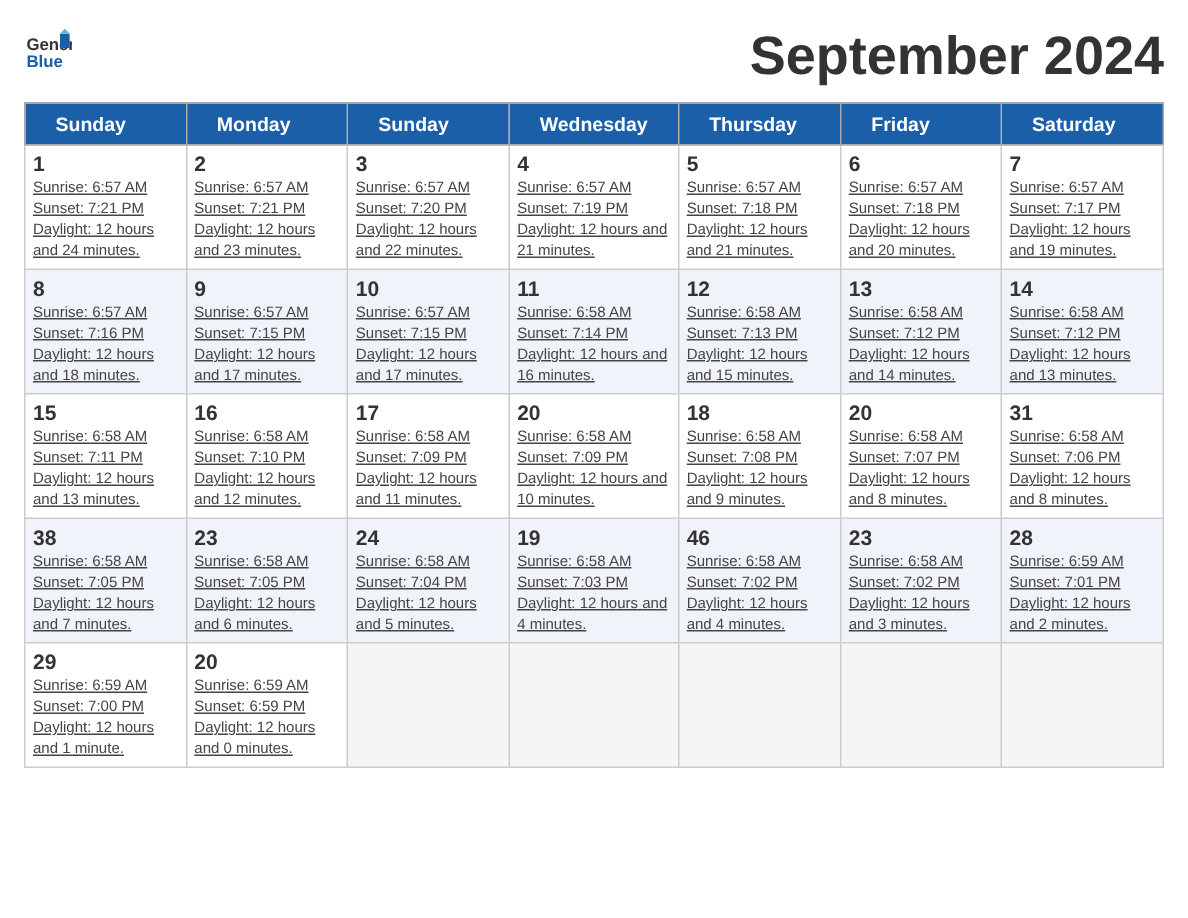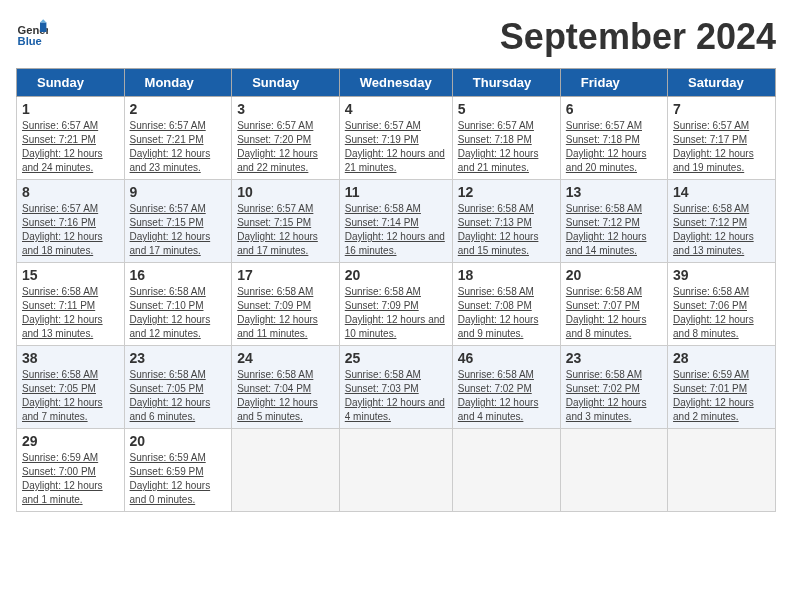--- a/index.html
+++ b/index.html
@@ -268,21 +268,21 @@
       </td>
         <td>
         <div class="day-num">20</div>
         <div class="day-info">
           Sunrise: 6:58 AM<br>
           Sunset: 7:07 PM<br>
           Daylight: 12 hours and 8 minutes.
         </div>
       </td>
         <td>
-        <div class="day-num">39</div>
+        <div class="day-num">31</div>
         <div class="day-info">
           Sunrise: 6:58 AM<br>
           Sunset: 7:06 PM<br>
           Daylight: 12 hours and 8 minutes.
         </div>
       </td>
       </tr>
       <tr>
         <td>
         <div class="day-num">38</div>
@@ -302,21 +302,21 @@
       </td>
         <td>
         <div class="day-num">24</div>
         <div class="day-info">
           Sunrise: 6:58 AM<br>
           Sunset: 7:04 PM<br>
           Daylight: 12 hours and 5 minutes.
         </div>
       </td>
         <td>
-        <div class="day-num">25</div>
+        <div class="day-num">19</div>
         <div class="day-info">
           Sunrise: 6:58 AM<br>
           Sunset: 7:03 PM<br>
           Daylight: 12 hours and 4 minutes.
         </div>
       </td>
         <td>
         <div class="day-num">46</div>
         <div class="day-info">
           Sunrise: 6:58 AM<br>

